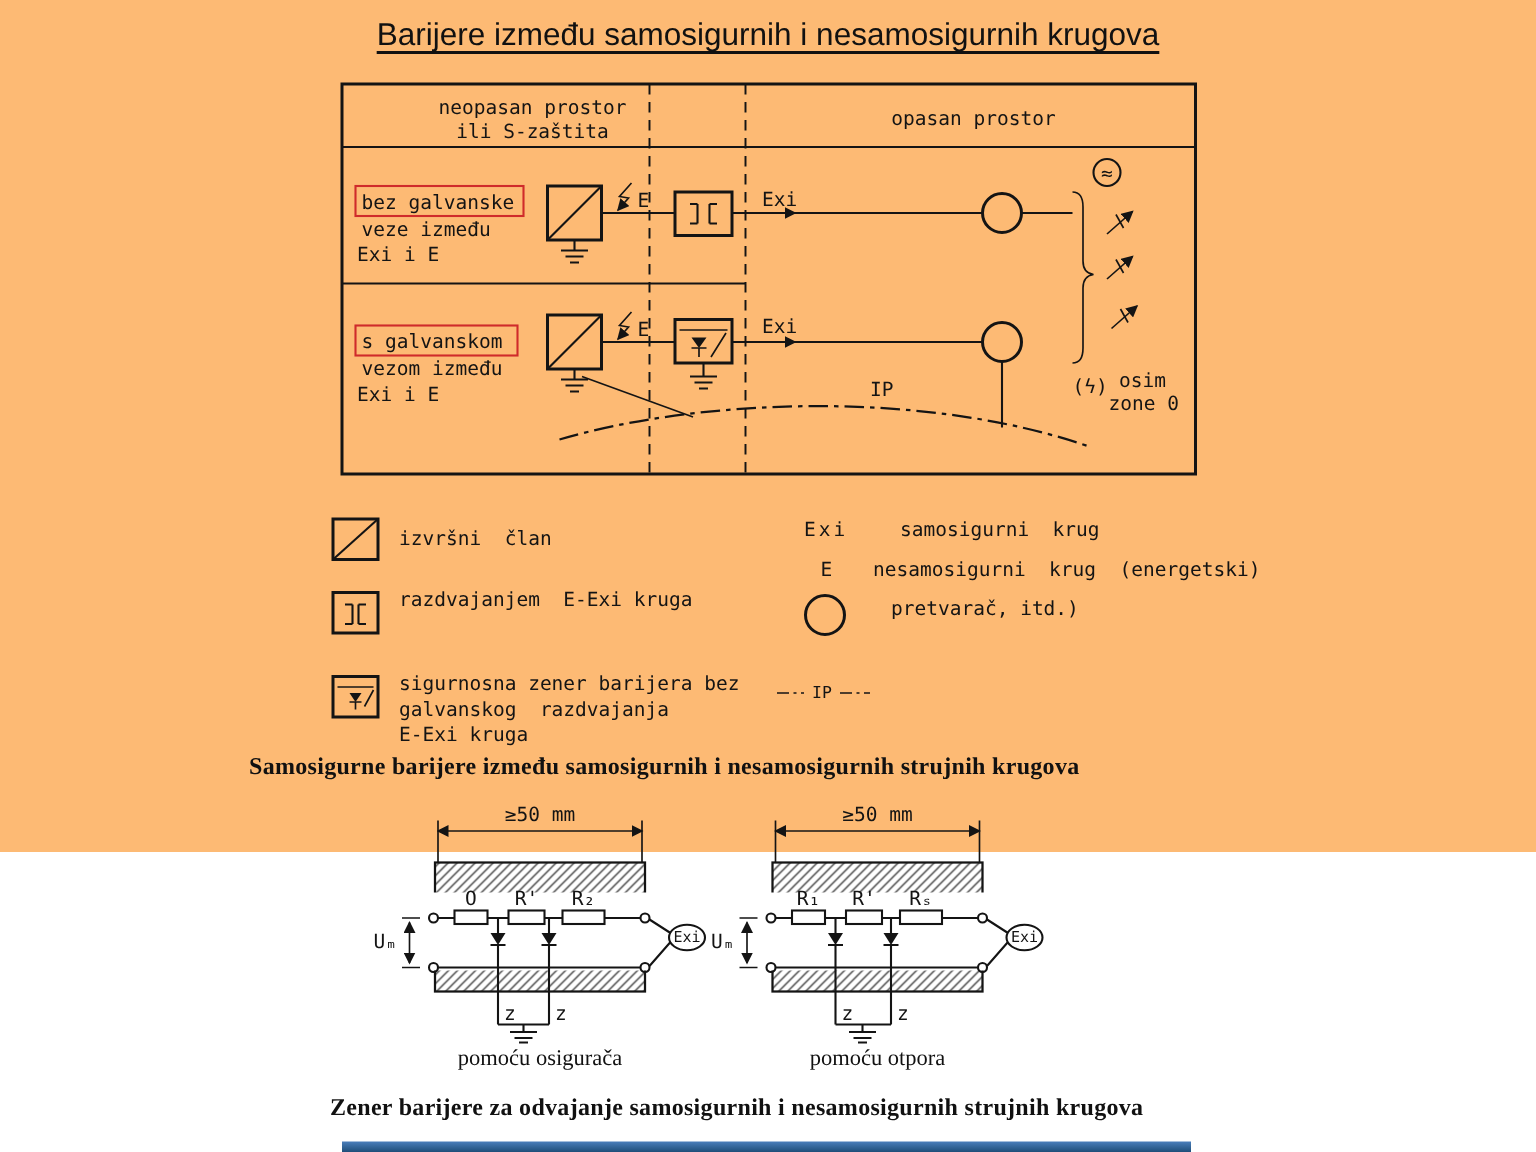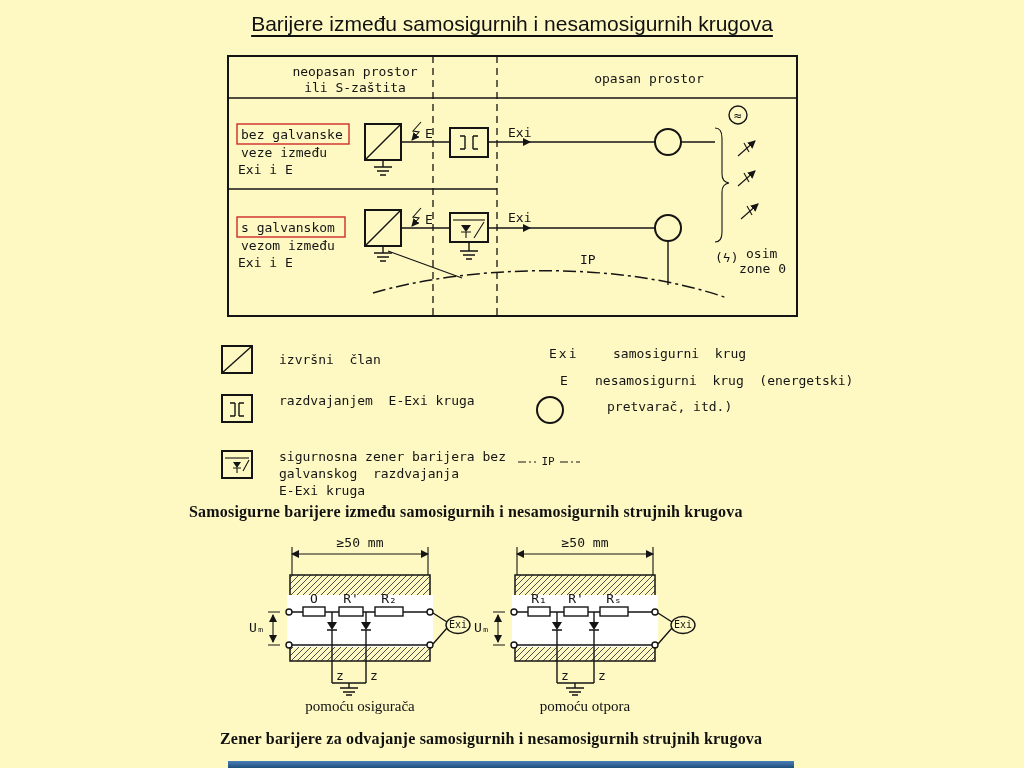--- a/index.html
+++ b/index.html
@@ -1,23 +1,23 @@
 <!DOCTYPE html>
 <html><head>
 <meta charset="utf-8">
 <style>
   html,body { margin:0; padding:0; background:#fff; }
   body { width:1024px; height:768px; overflow:hidden; font-family:"DejaVu Sans",sans-serif; }
-  .slide { position:relative; width:1024px; height:768px; background:#fef9c3; }
+  .slide { position:relative; width:1024px; height:568px; background:#fdba74; }
   .title { position:absolute; top:12px; left:0; width:100%; text-align:center;
            font-family:"Liberation Sans",sans-serif; font-size:21px; color:#111;
            text-decoration:underline; text-underline-offset:4px; }
   .abs  { position:absolute; }
   .mono { font-family:"DejaVu Sans Mono",monospace; font-size:13px; color:#141414;
-          line-height:17px; white-space:pre;margin-left:13px; }
+          line-height:17px; white-space:pre; }
   .term { letter-spacing:2px; }
   .serifb { font-family:"Liberation Serif",serif; font-weight:bold; font-size:16px;
             color:#111; letter-spacing:0.2px; white-space:pre; }
   .serif  { font-family:"Liberation Serif",serif; font-size:15px; color:#111; text-align:center; }
   svg { position:absolute; overflow:visible; }
   svg text.t { font-family:"DejaVu Sans Mono",monospace; font-size:13px; fill:#141414; }
   svg text.small { font-size:10px; }
   .ln { stroke:#141414; stroke-width:1.4; fill:none; }
   .thick { stroke:#141414; stroke-width:2; fill:none; }
   .thin { stroke:#141414; stroke-width:1.1; fill:none; }
@@ -166,21 +166,21 @@
   </svg>
   <div class="abs" style="left:584px; top:398px;">
     <div class="mono" style="padding-left:10px;">pretvarač, itd.)</div>
   </div>
 
   <svg class="abs" style="left:516px; top:450px;" width="66" height="18" viewBox="0 0 66 18">
     <path class="thin" style="stroke-dasharray:8 3 2 3;" d="M2 12 H20 M44 12 H64"></path>
     <text class="t" x="32" y="15" text-anchor="middle" style="font-size:11px;">IP</text>
   </svg>
 
-  <div class="abs serifb" style="left:189px; top:503px;">Samosigurne barijere između samosigurnih i nesamosigurnih strujnih krugova</div>
+  <div class="abs serifb" style="left:166px; top:503px;">Samosigurne barijere između samosigurnih i nesamosigurnih strujnih krugova</div>
 
   <svg class="abs" style="left:235px; top:537px;" width="570" height="162" viewBox="0 0 570 162">
     <defs>
       <marker id="arr2" markerWidth="8" markerHeight="8" refX="7" refY="4" orient="auto-start-reverse" markerUnits="userSpaceOnUse" viewBox="0 0 8 8">
         <path d="M0,0 L8,4 L0,8 z" fill="#141414"></path>
       </marker>
       <pattern id="hat" patternUnits="userSpaceOnUse" width="6" height="6">
         <path d="M0 6 L6 0 M-1.5 1.5 L1.5 -1.5 M4.5 7.5 L7.5 4.5" stroke="#3a3a3a" stroke-width="0.9"></path>
       </pattern>
     </defs>

